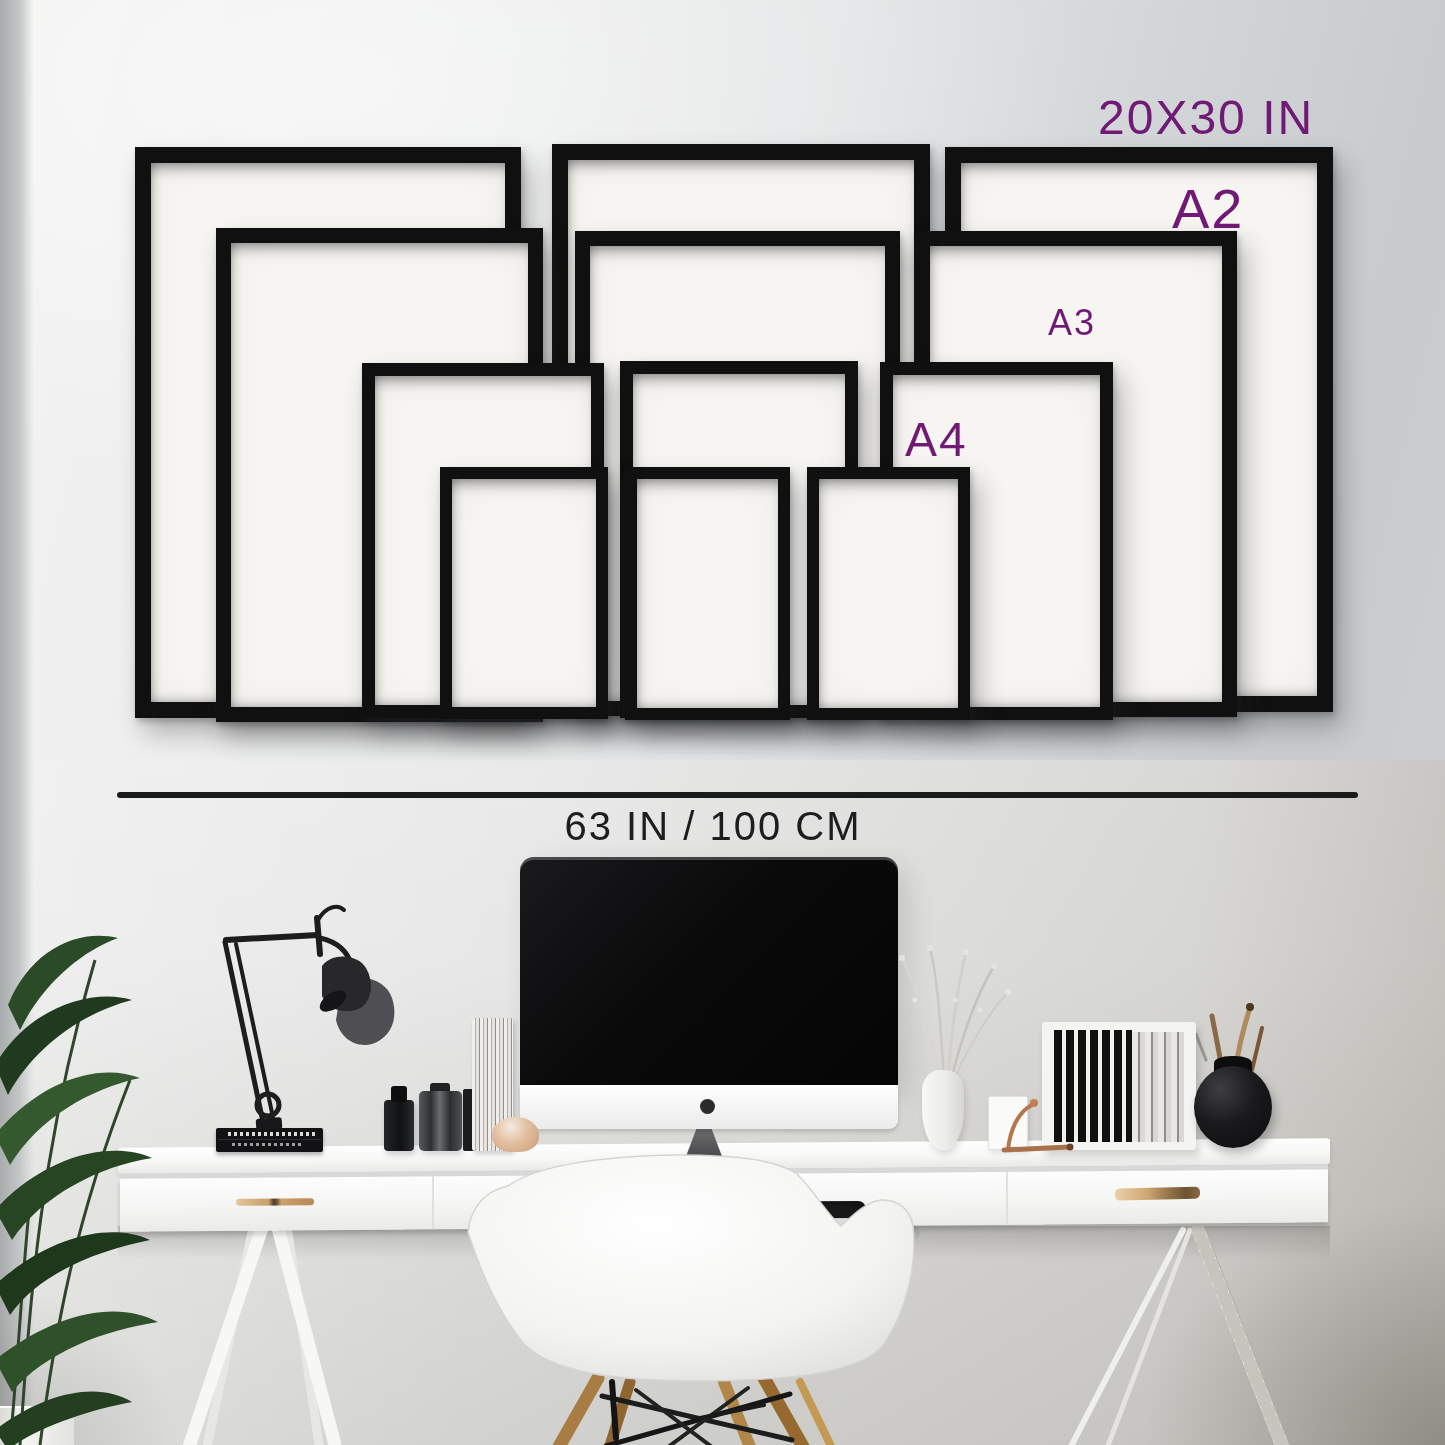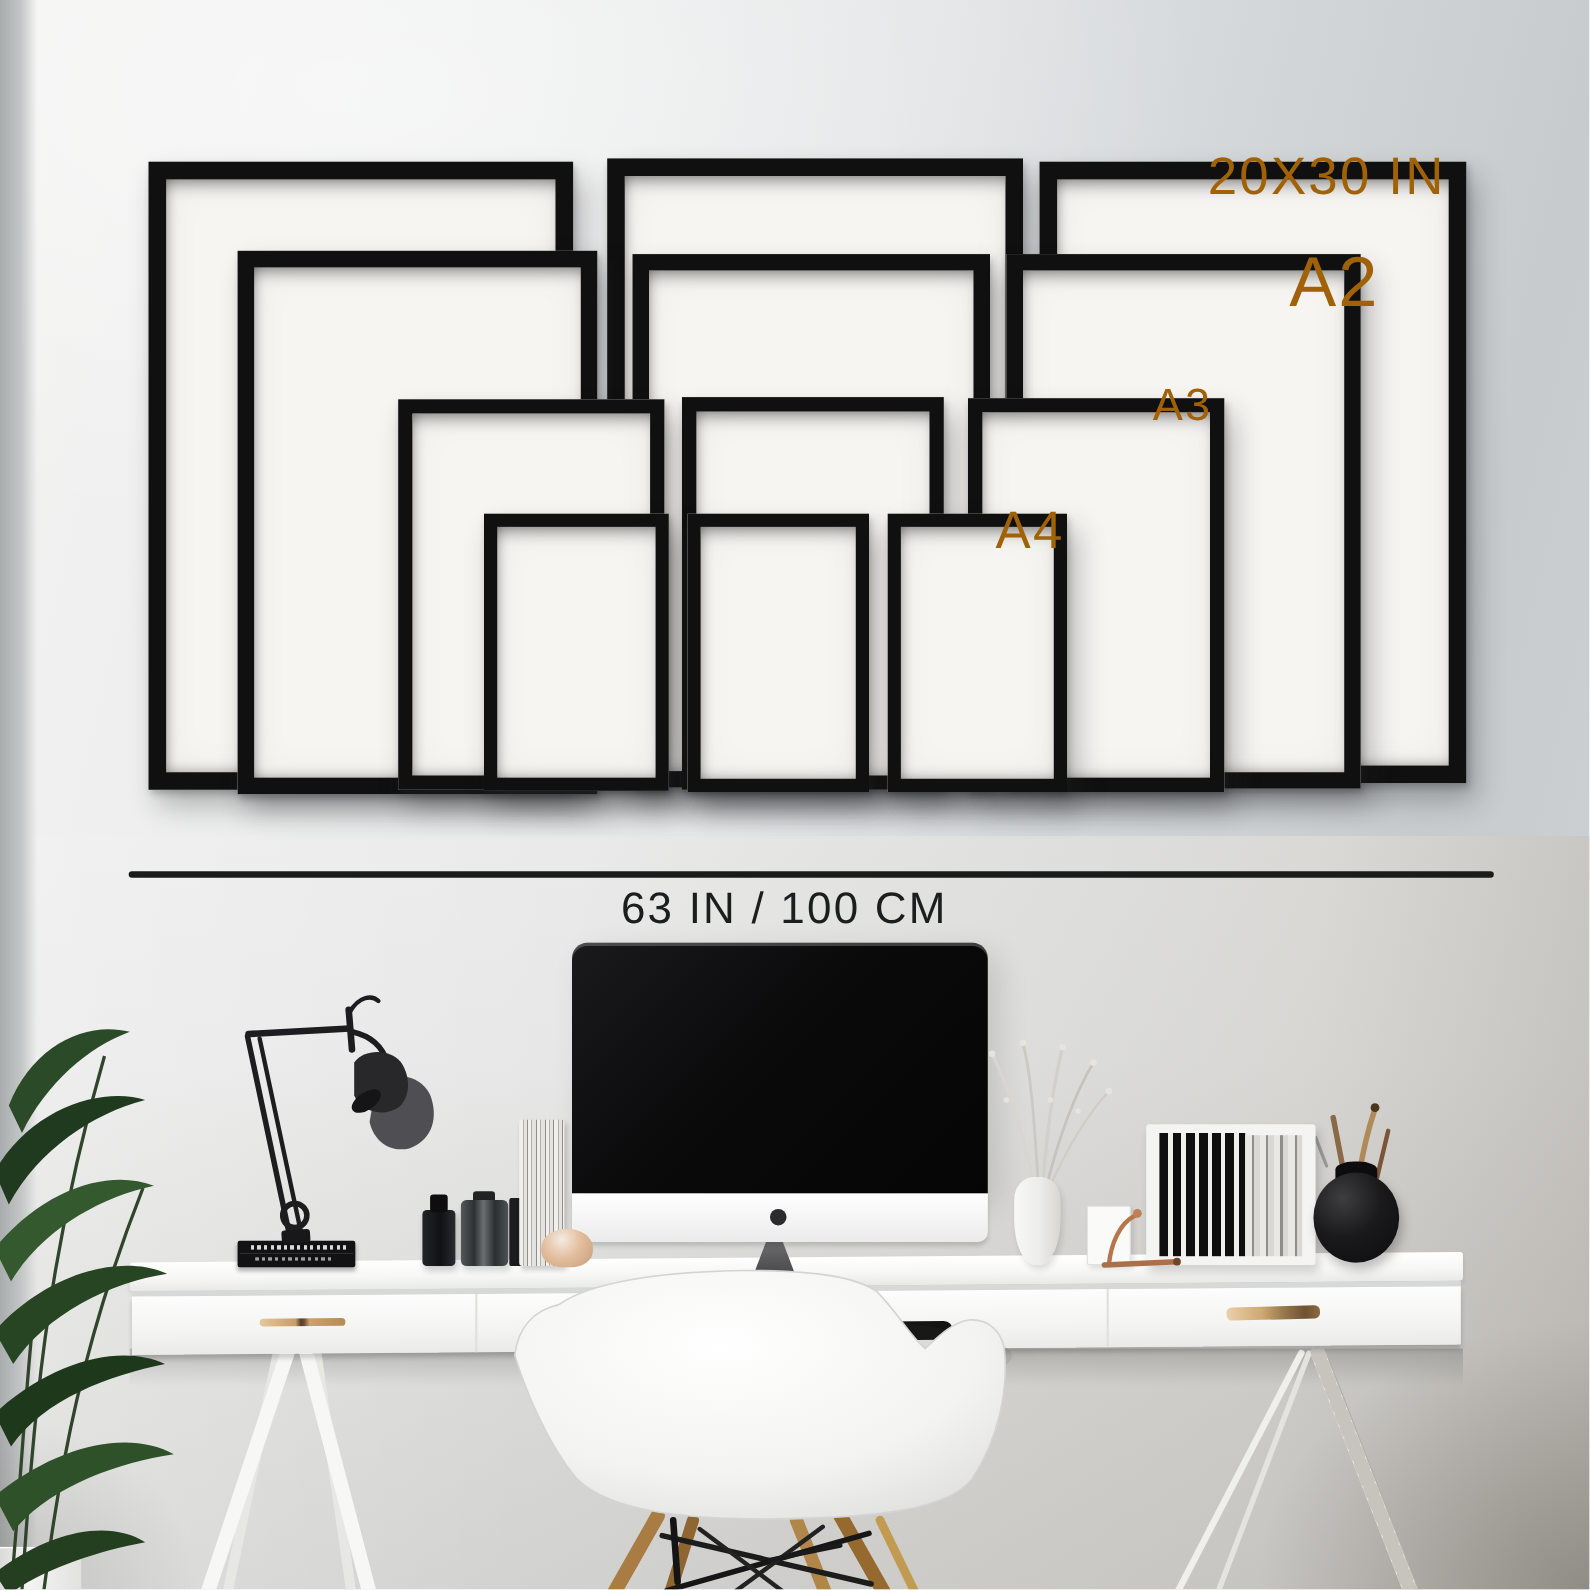--- a/index.html
+++ b/index.html
@@ -43,24 +43,24 @@
   .f-a2.p-center   {left:575px;top:231px;width:325px;height:485px;}
   .f-a2.p-right    {left:915px;top:231px;width:322px;height:486px;}
   .f-a3.p-left     {left:362px;top:363px;width:242px;height:355px;}
   .f-a3.p-center   {left:620px;top:361px;width:238px;height:357px;}
   .f-a3.p-right    {left:880px;top:362px;width:233px;height:358px;}
   .f-a4.p-left     {left:440px;top:467px;width:168px;height:252px;}
   .f-a4.p-center   {left:625px;top:467px;width:165px;height:253px;}
   .f-a4.p-right    {left:807px;top:467px;width:163px;height:253px;}
 
   
-  .size-label{position:absolute;z-index:50;color:#a16207;font-weight:300;letter-spacing:2px;white-space:nowrap;margin-top:43px;}
+  .size-label{position:absolute;z-index:50;color:#701a75;font-weight:300;letter-spacing:2px;white-space:nowrap;}
   .lbl-2030{left:1098px;top:90px;font-size:48px;}
-  .lbl-a2{left:1172px;top:176px;font-size:64px;}
-  .lbl-a3{left:1048px;top:302px;font-size:41px;}
+  .lbl-a2{left:1172px;top:176px;font-size:56px;}
+  .lbl-a3{left:1048px;top:302px;font-size:36px;}
   .lbl-a4{left:905px;top:412px;font-size:48px;}
 
   
   .divider{position:absolute;left:117px;top:792px;width:1241px;height:6px;background:#1a1b1b;border-radius:3px;z-index:50;}
   .measure-text{position:absolute;left:0;top:804px;width:1426px;text-align:center;z-index:50;
     font-size:40px;font-weight:300;letter-spacing:2px;color:#1c1d1e;}
 
   
   .legs-svg{position:absolute;inset:0;z-index:55;}
   .under-desk-shadow{position:absolute;left:118px;top:1226px;width:1212px;height:34px;z-index:54;

